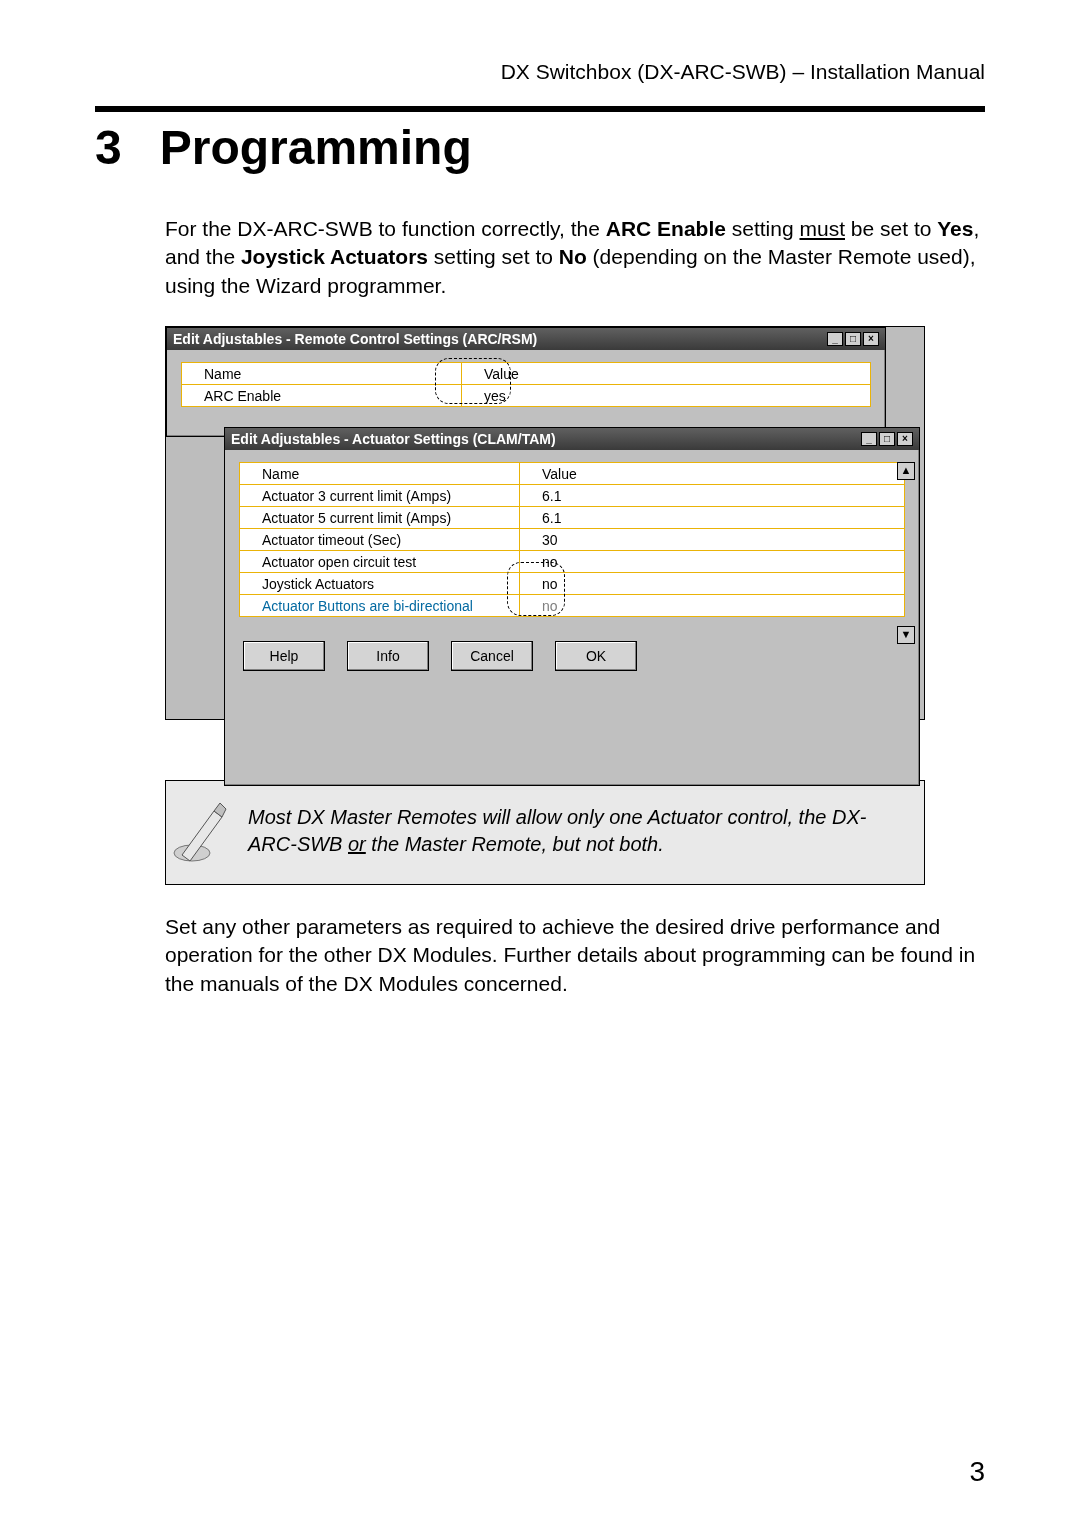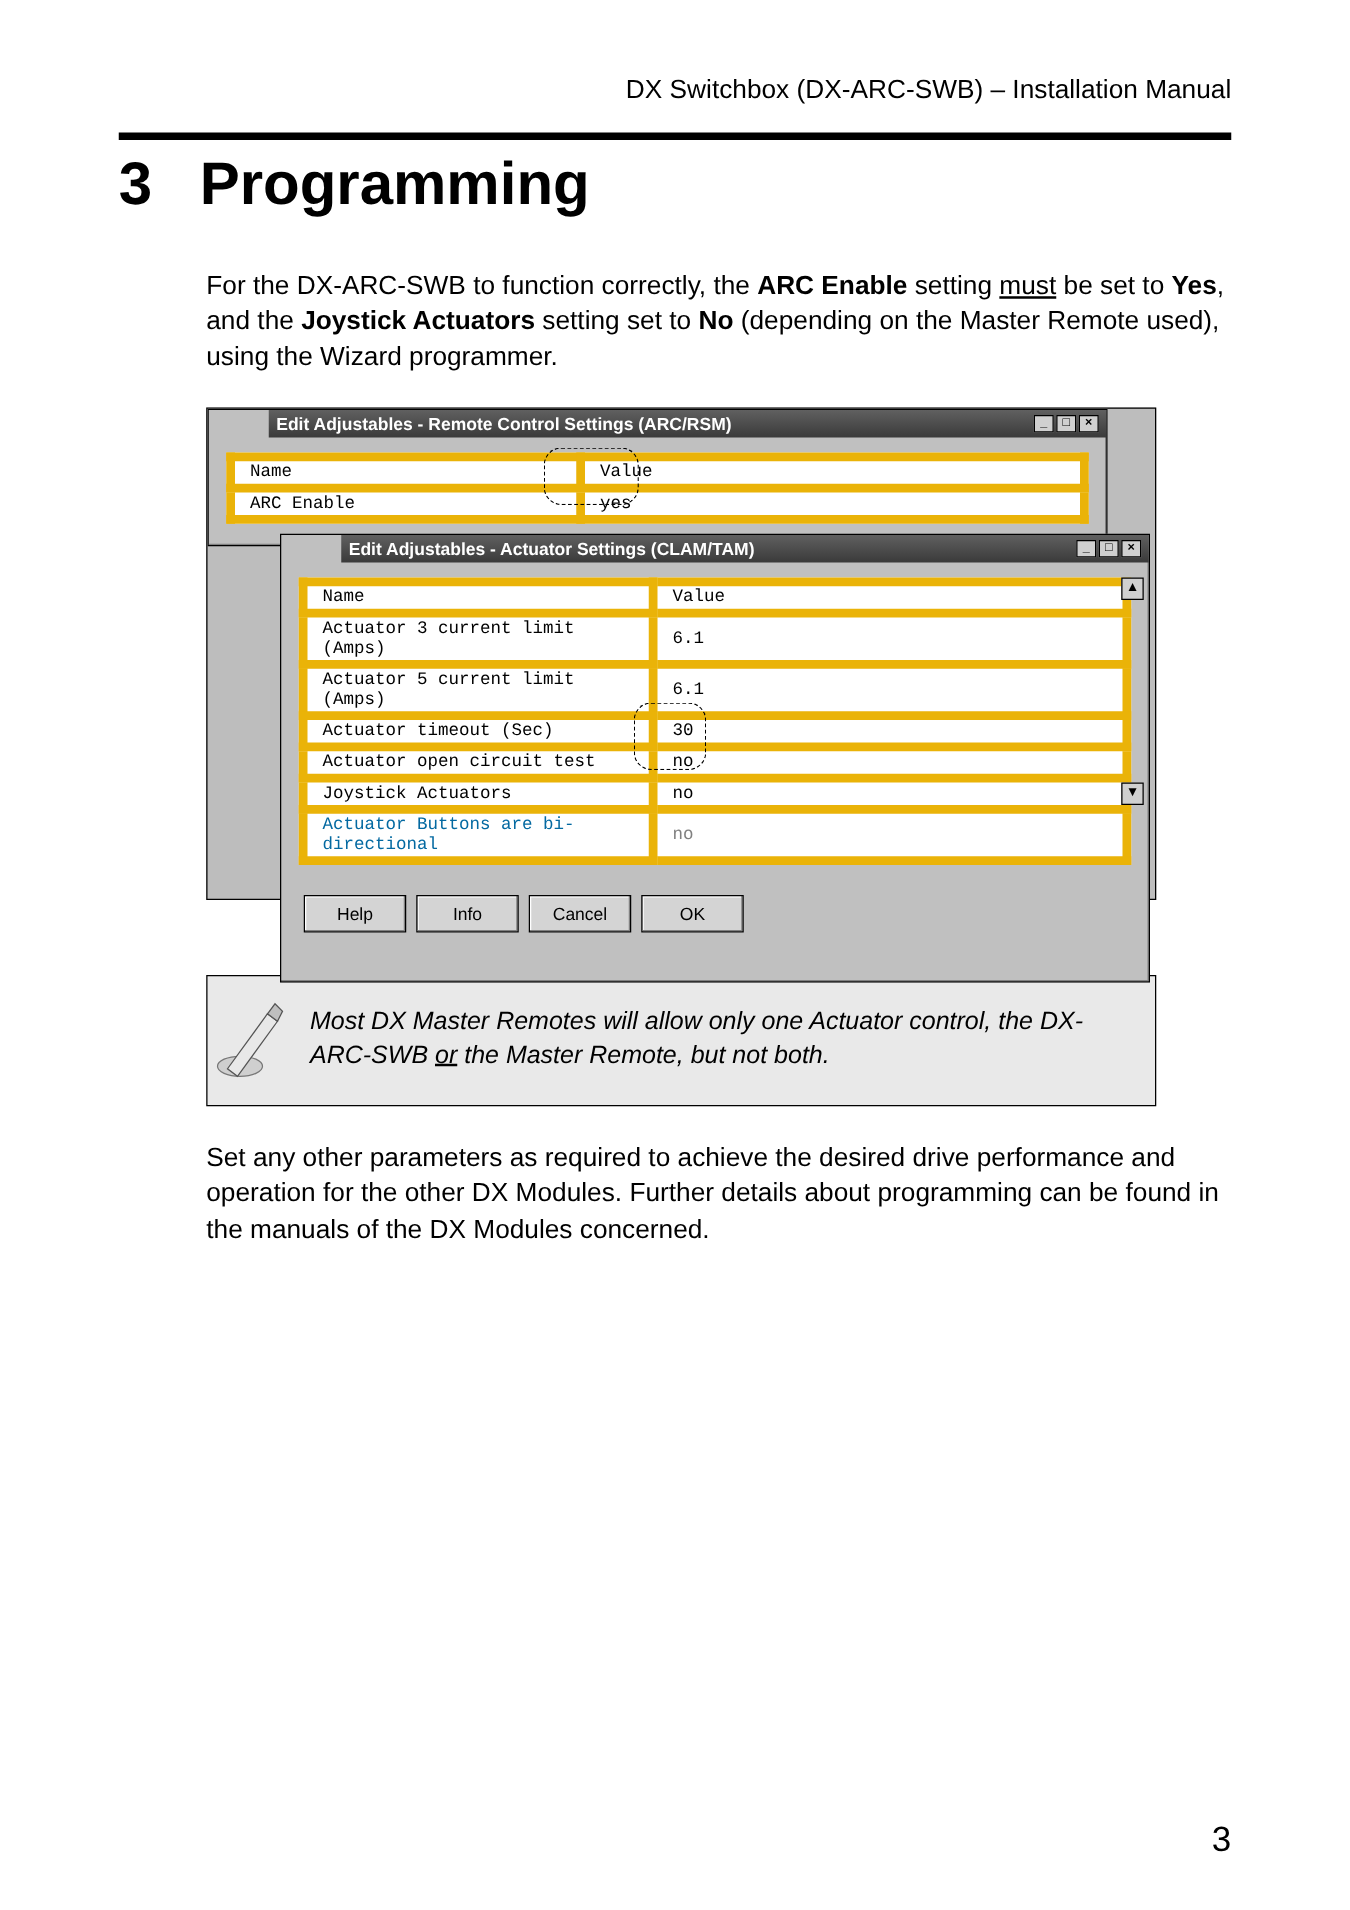--- a/index.html
+++ b/index.html
@@ -57,55 +57,53 @@
   .win-title {
     background: #2c2c2c;
     background: linear-gradient(#606060, #3a3a3a);
     color: #fff;
     font-weight: bold;
     font-size: 14px;
     padding: 3px 6px;
     display: flex;
     align-items: center;
     justify-content: space-between;
-    margin-left: 48px;
   }
   .win-controls { display: flex; gap: 2px; }
   .win-btn {
     width: 16px; height: 14px;
     background: #d0d0d0;
     border: 1px solid #000;
     font-size: 10px; line-height: 12px;
     text-align: center;
     color: #000;
   }
   .table-area {
     padding: 12px 14px 10px 14px;
   }
   table.grid {
     width: 100%;
     border-collapse: collapse;
     background: #fff;
     font-size: 14px;
   }
   table.grid td {
-    border: 7px solid #eab308;
-    padding: 1px 12px;
+    border: 1px solid #eab308;
+    padding: 1px 22px;
     height: 22px;
     vertical-align: middle;
-    font-family: Liberation Mono, monospace;
   }
   table.grid td.name-col { width: 280px; }
   .circled {
     position: absolute;
     border: 1px dashed #000;
     border-radius: 14px;
     pointer-events: none;
   }
-  .btn-row { display: flex; gap: 8px; padding: 14px 18px 12px 18px; align-items: center; }
+  .btn-row { display: flex; gap: 22px; padding: 14px 18px 12px 18px; align-items: center; }
   .btn95 {
     width: 82px; height: 30px;
     background: #d4d4d4;
     border: 1px solid #000;
     box-shadow: inset -1px -1px 0 #808080, inset 1px 1px 0 #fff;
     font-size: 14px;
     text-align: center;
     line-height: 28px;
   }
   .scroll-btn {

